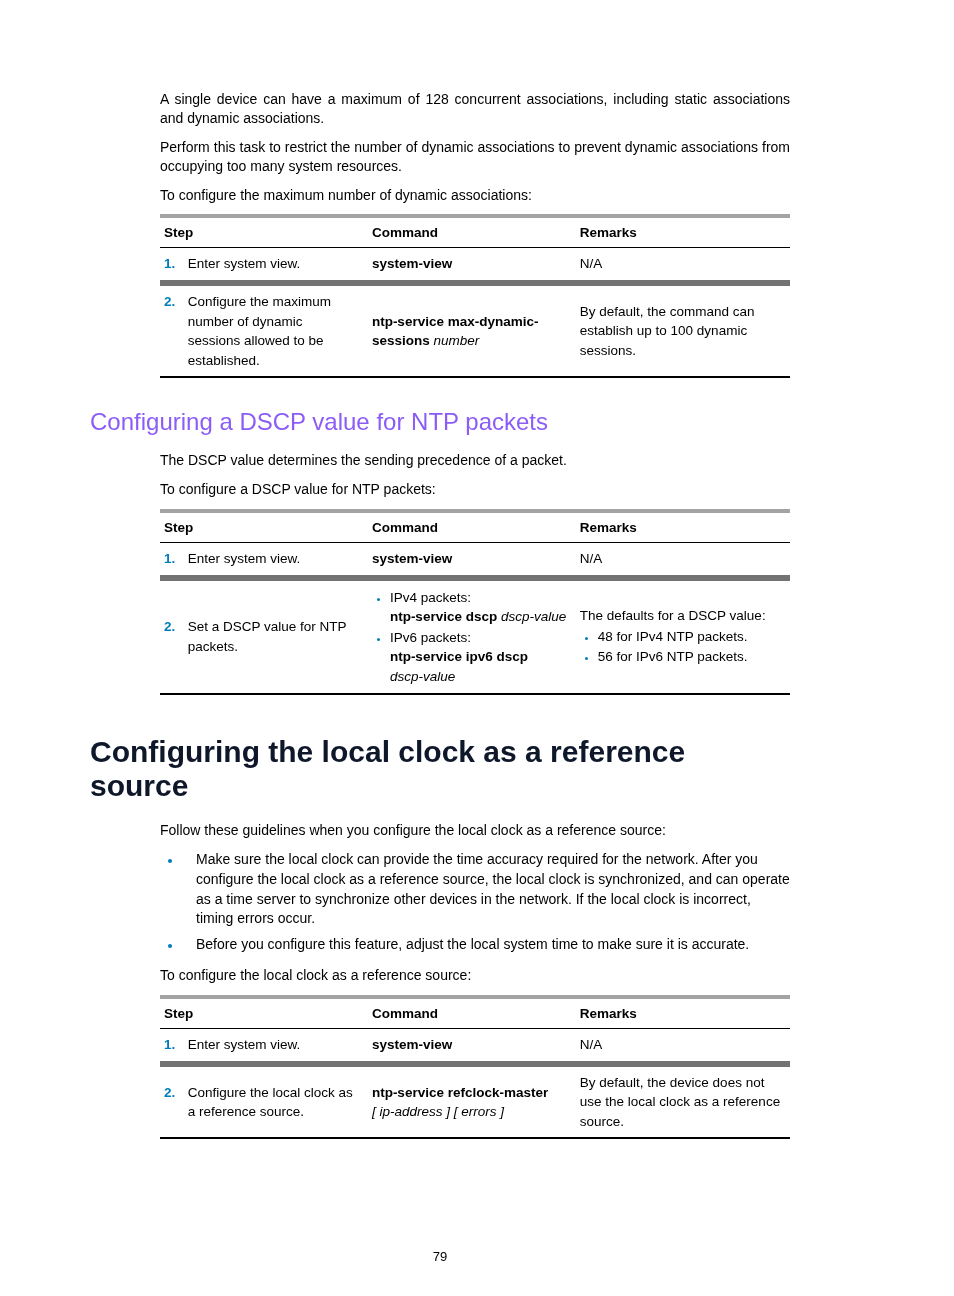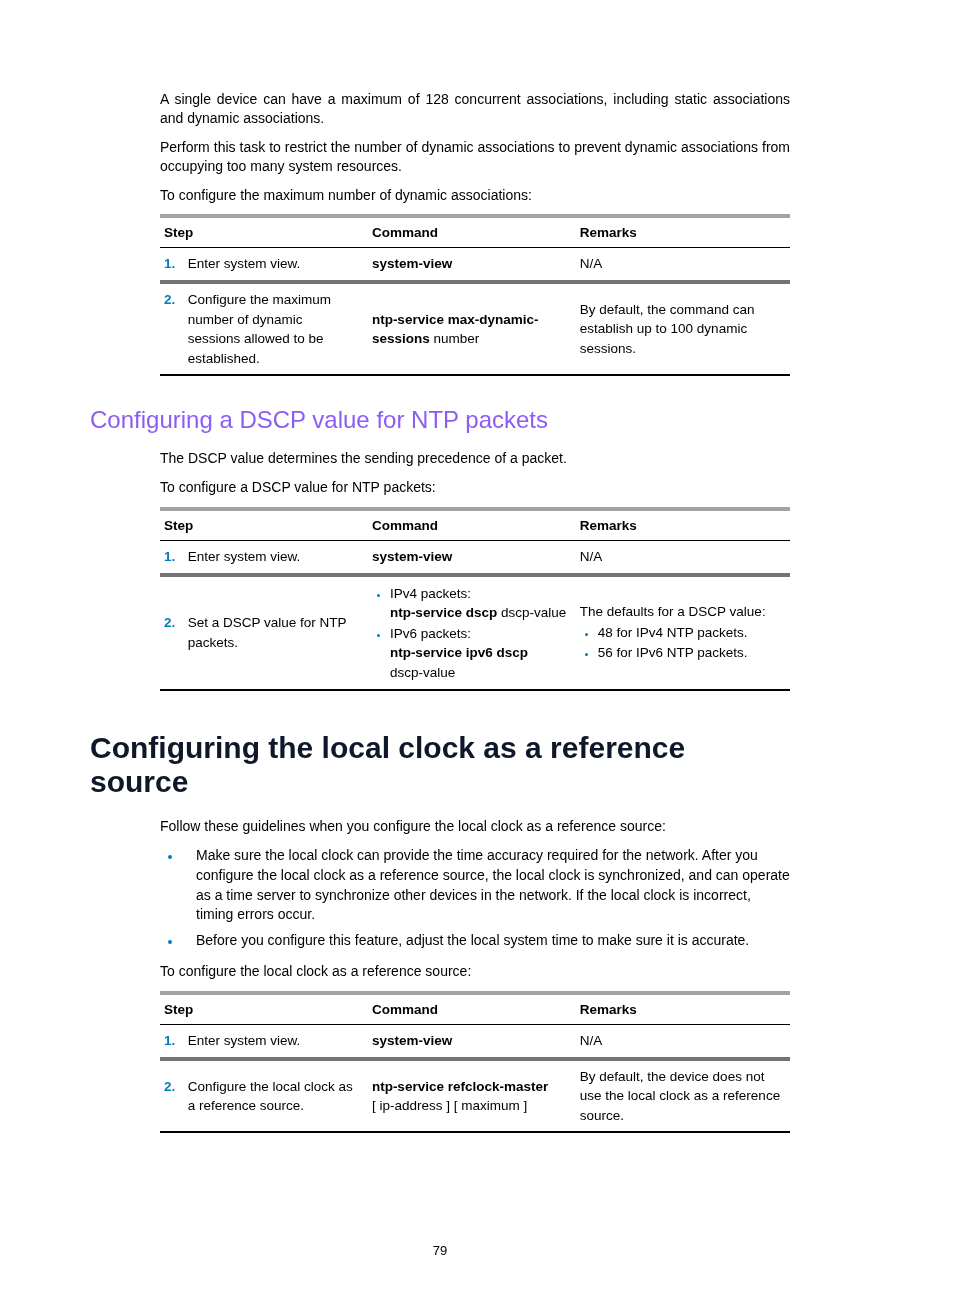--- a/index.html
+++ b/index.html
@@ -50,21 +50,21 @@
   table th {
     text-align: left;
     font-weight: bold;
     padding: 7px 4px 7px 4px;
     border-top: 4px solid #a3a3a3;
     border-bottom: 1px solid #000;
   }
   table td {
     padding: 6px 4px;
     vertical-align: middle;
-    border-bottom: 4px solid #737373;
+    border-bottom: 6px solid #737373;
     line-height: 1.45;
   }
   table tr:last-child td {
     border-bottom: 2px solid #000;
   }
   .step-col { width: 33%; }
   .cmd-col  { width: 33%; }
   .rem-col  { width: 34%; }
   .num {
     color: #007dba;
@@ -72,21 +72,21 @@
     display: inline-block;
     width: 20px;
     vertical-align: top;
   }
   .step-text {
     display: inline-block;
     width: calc(100% - 30px);
     vertical-align: top;
   }
   .bold { font-weight: bold; text-align: center; }
-  .ital { }
+  .ital { font-style: italic; }
   ul.body-list {
     margin: 4px 0 12px 0;
     padding-left: 22px;
     font-size: 14px;
   }
   ul.body-list > li {
     margin-bottom: 6px;
     padding-left: 14px;
     line-height: 1.4;
   }
@@ -230,21 +230,21 @@
         <td><span class="bold">system-view</span></td>
         <td>N/A</td>
       </tr>
       <tr>
         <td>
           <span class="num">2.</span>
           <span class="step-text">Configure the local clock as a reference source.</span>
         </td>
         <td>
           <span class="bold">ntp-service refclock-master</span><br>
-          <span class="ital">[ ip-address ] [ maximum ]</span>
+          <span class="ital">[ ip-address ] [ errors ]</span>
         </td>
         <td>By default, the device does not use the local clock as a reference source.</td>
       </tr>
     </tbody>
       </table>
   </div>
 
   <div class="pagenum">79</div>
 </div>
 

